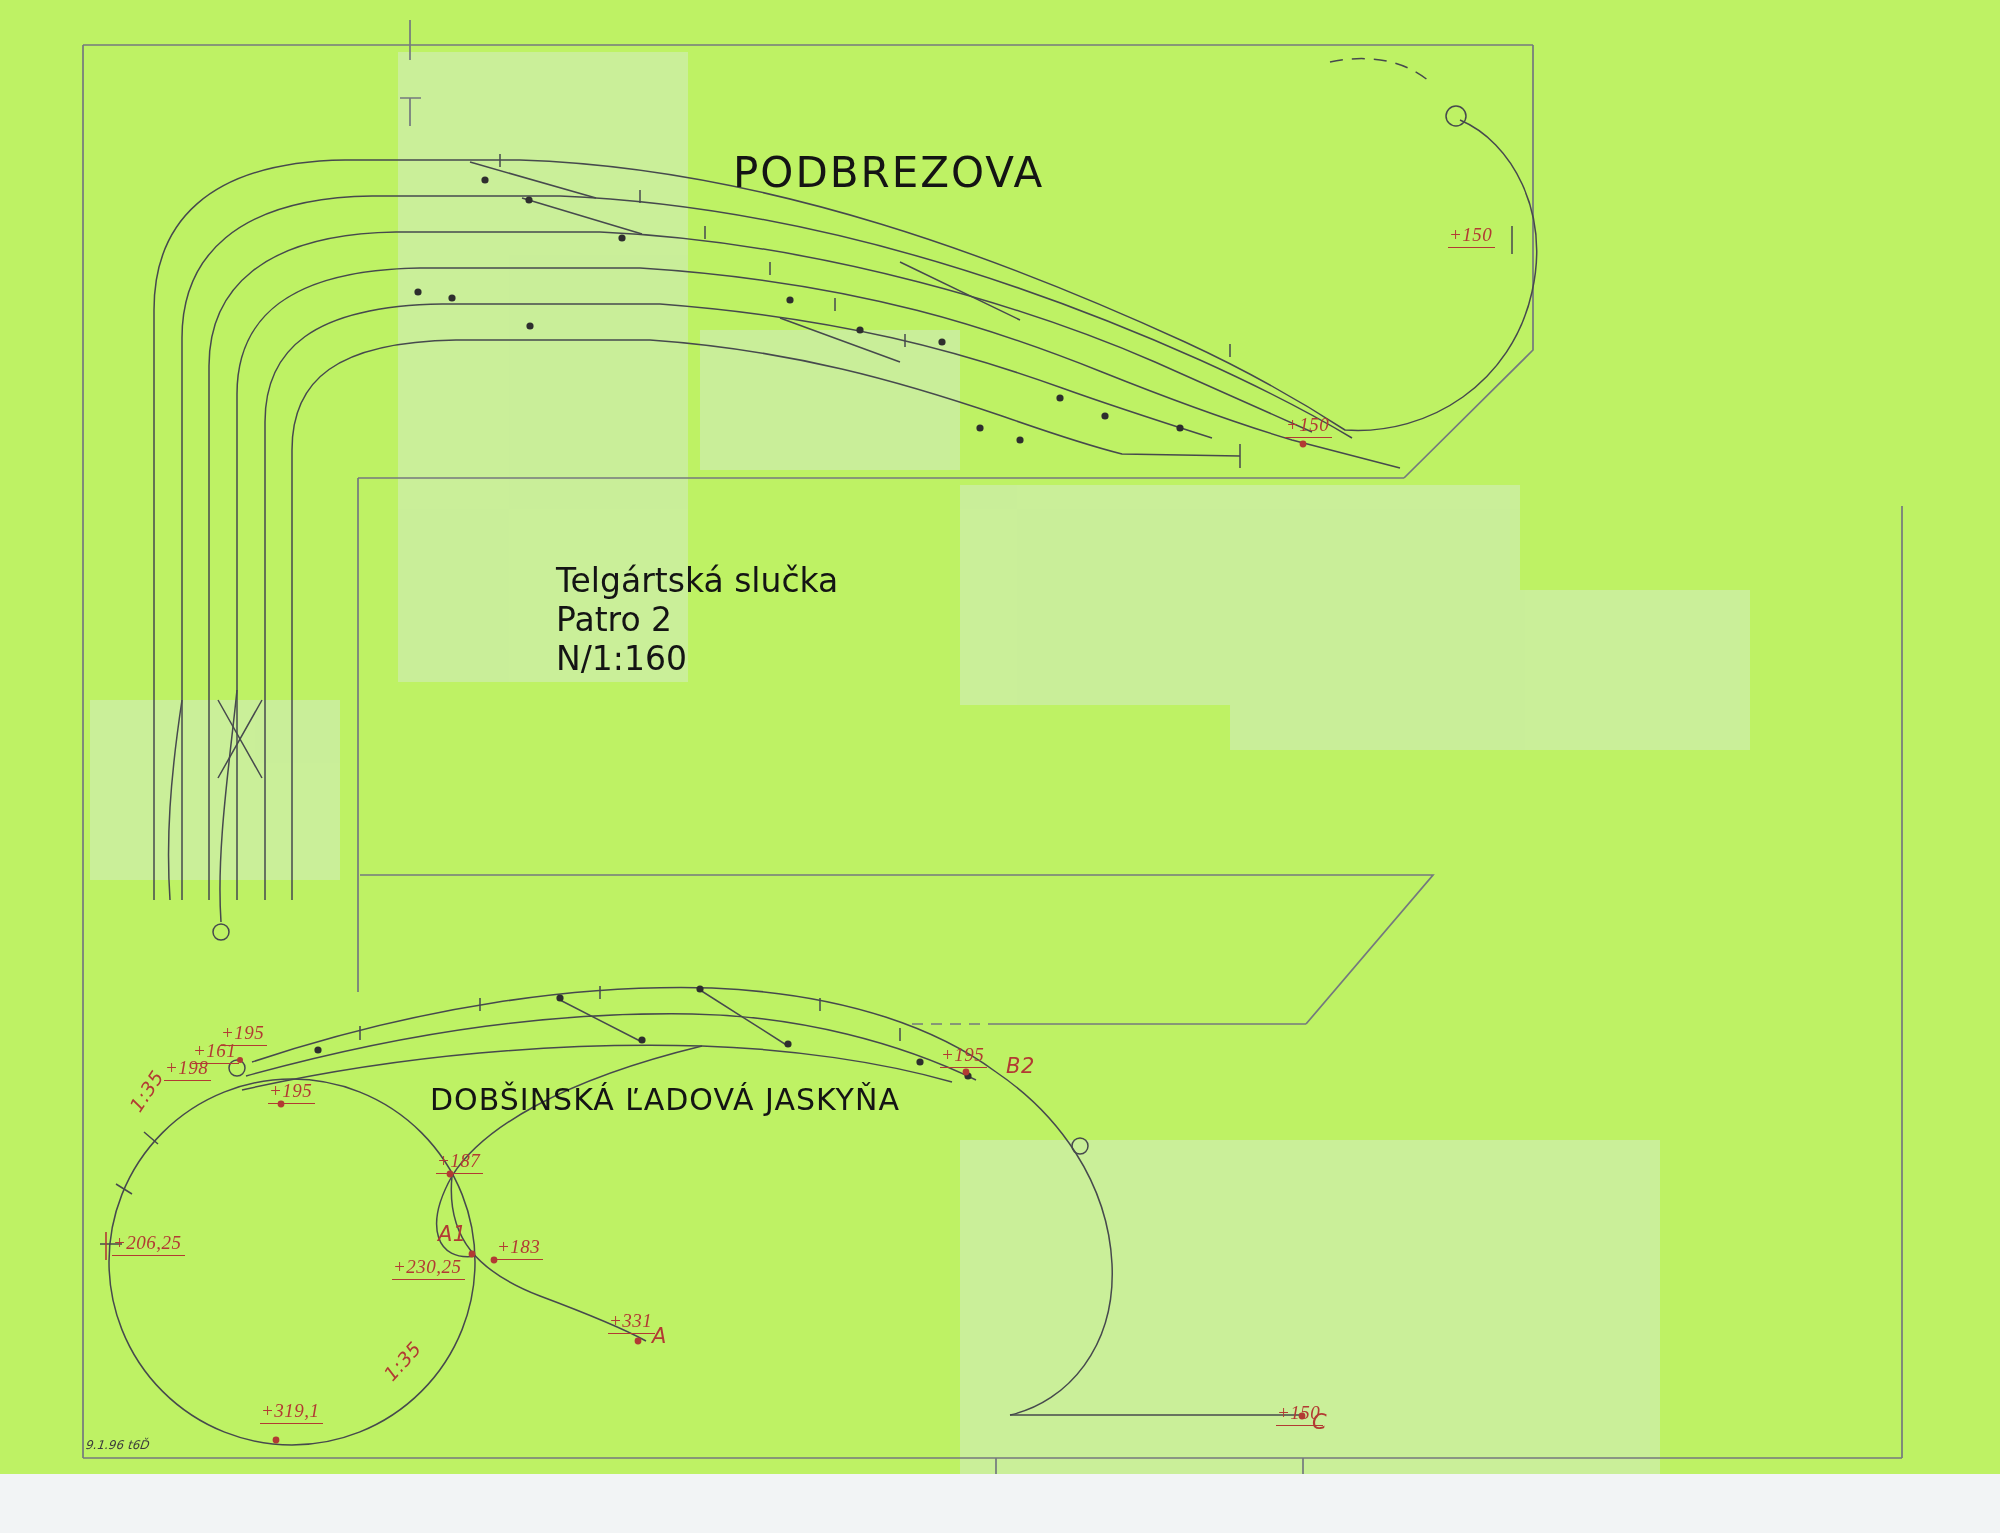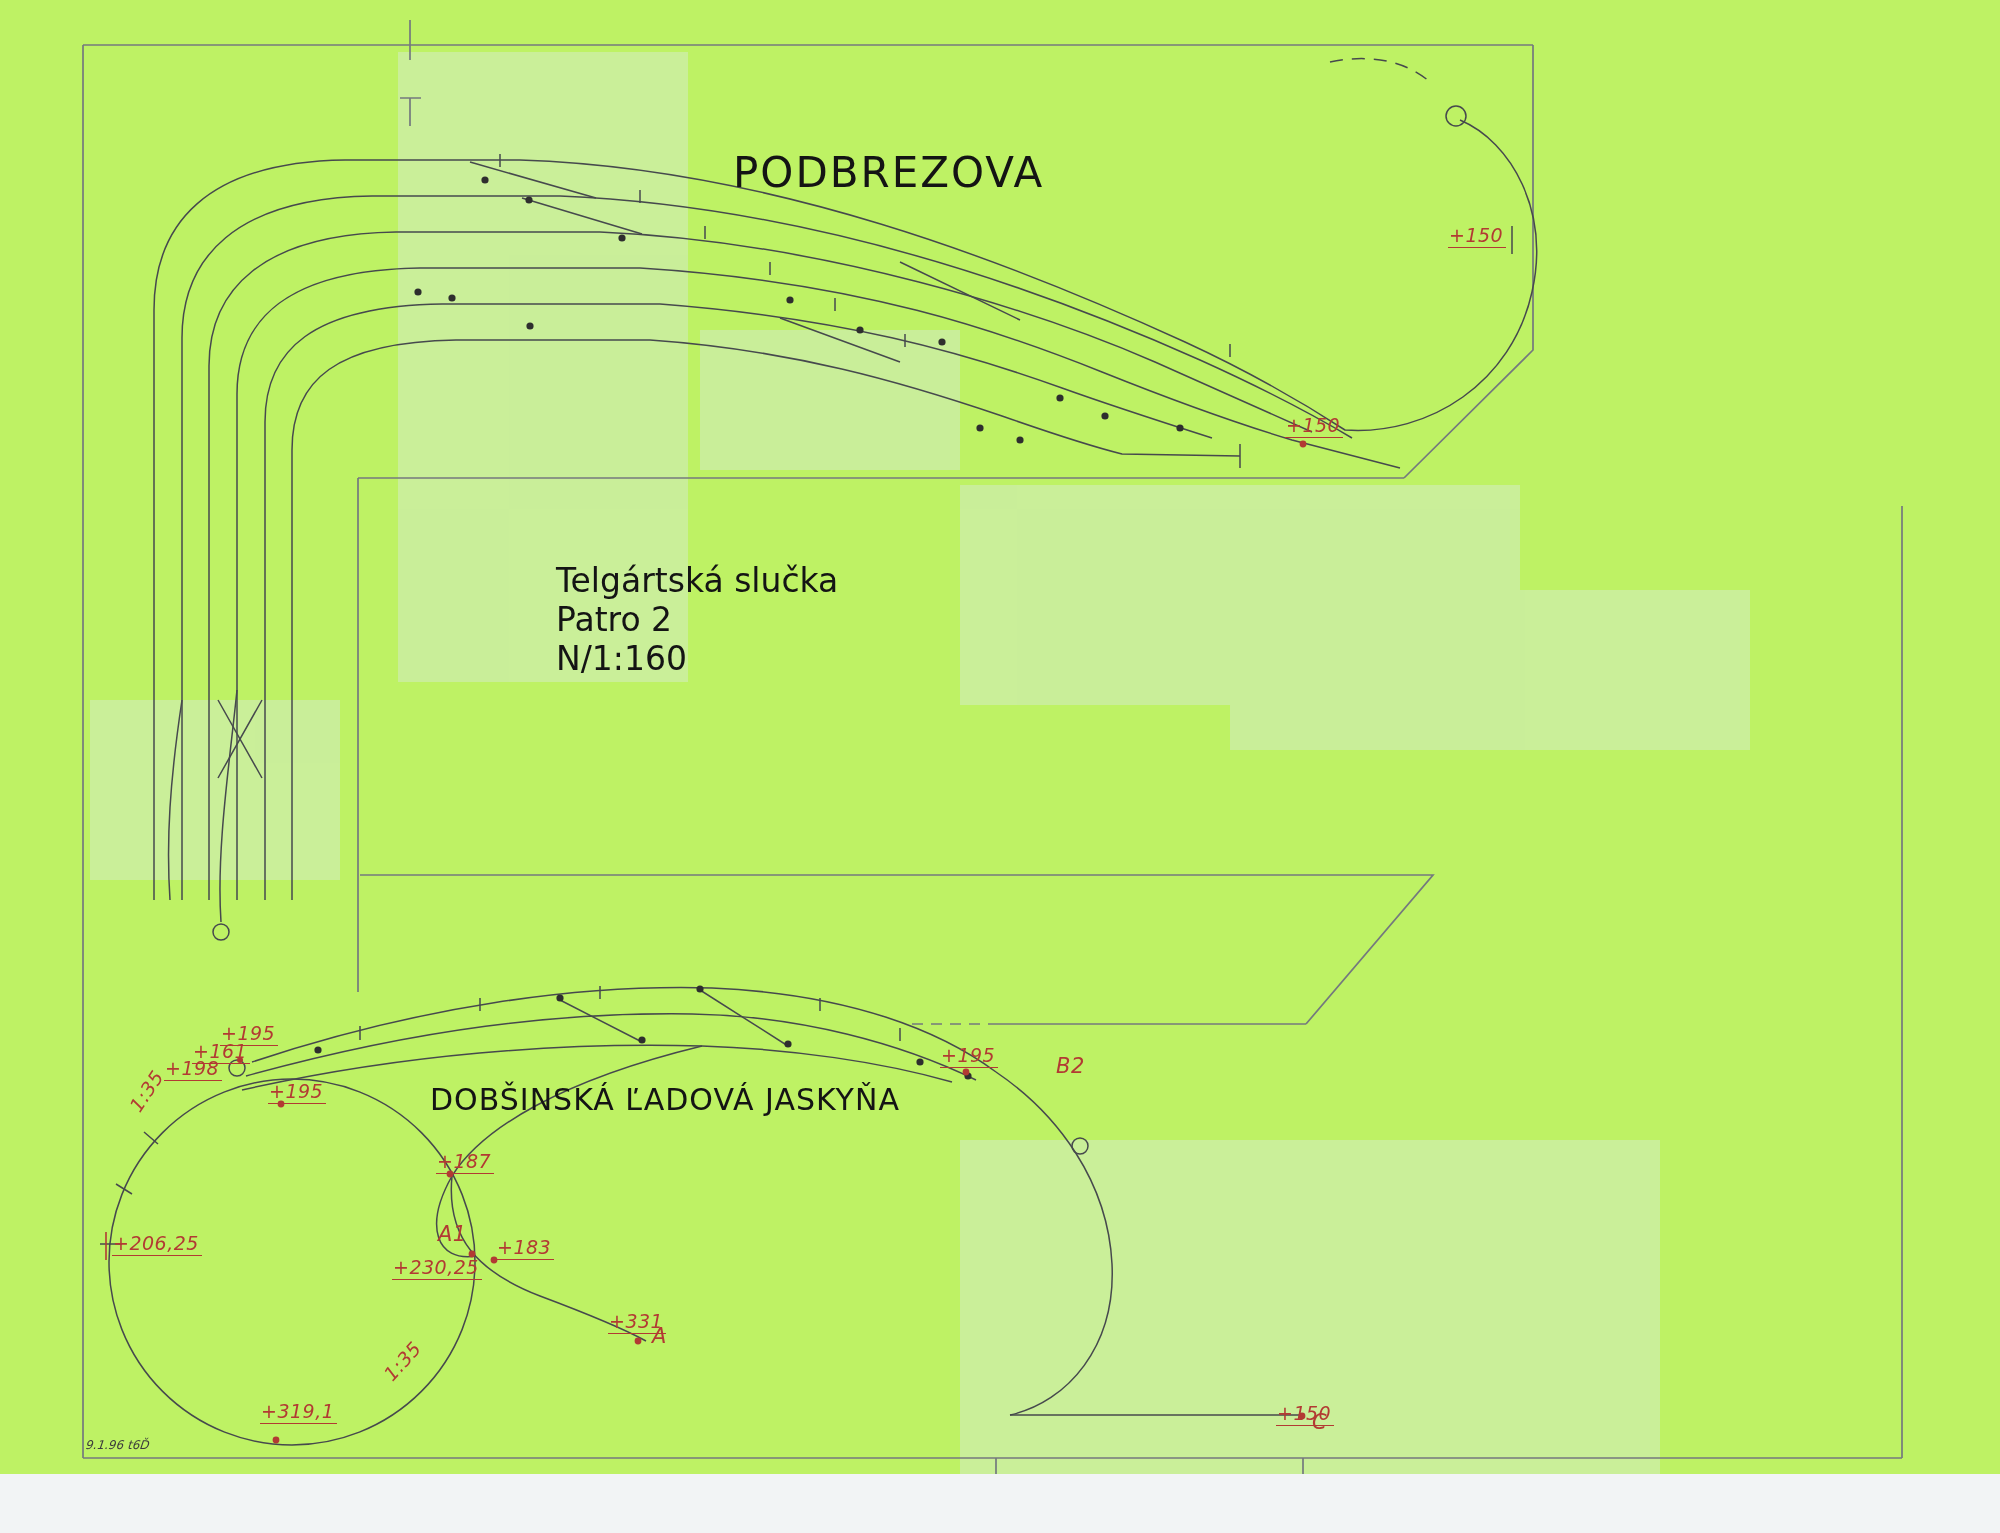--- a/index.html
+++ b/index.html
@@ -10,21 +10,21 @@
   .plan-svg{position:absolute;left:0;top:0;}
   
   .blk{position:absolute;color:#141414;white-space:nowrap;line-height:1.18;}
   .station-top{font-size:42px;letter-spacing:2px;}
   .title-block{font-size:33px;margin-left:8px;}
   .station-bottom{font-size:30px;letter-spacing:1px;}
   .date-note{font-size:12px;font-style:italic;color:#3c3c3c;transform:skewX(-8deg);}
   
   .rl{position:absolute;color:#b23a33;font:italic 19px "DejaVu Sans",sans-serif;
       white-space:nowrap;letter-spacing:.5px;}
-  .rl.u{border-bottom:1.5px solid #b23a33;padding:0 3px 1px 1px;}
+  .rl.u{border-bottom:1.5px solid #b23a33;padding:0 3px 1px 1px;font-family:Liberation Serif, serif;}
   .pt{font-size:21px;}
 </style>
 </head>
 <body>
 
 <div class="canvas">
 
   <svg class="plan-svg" width="2000" height="1533" viewBox="0 0 2000 1533">
 
     <g fill="#dde9f0" opacity="0.38" stroke="none">
@@ -158,18 +158,18 @@
   <div class="rl u" style="left:496px;top:1236px">+183</div>
   <div class="rl u" style="left:112px;top:1232px">+206,25</div>
   <div class="rl u" style="left:392px;top:1256px">+230,25</div>
   <div class="rl u" style="left:608px;top:1310px">+331</div>
   <div class="rl u" style="left:260px;top:1400px">+319,1</div>
   <div class="rl u" style="left:1276px;top:1402px">+150</div>
 
   <div class="rl" style="left:124px;top:1080px;transform:rotate(-56deg)">1:35</div>
   <div class="rl" style="left:380px;top:1350px;transform:rotate(-48deg)">1:35</div>
 
-  <div class="rl pt" style="left:1056px;top:1054px">B2</div>
+  <div class="rl pt" style="left:1006px;top:1054px">B2</div>
   <div class="rl pt" style="left:438px;top:1222px">A1</div>
   <div class="rl pt" style="left:652px;top:1324px">A</div>
   <div class="rl pt" style="left:1312px;top:1410px">C</div>
 
 </div>
 
 </body></html>

